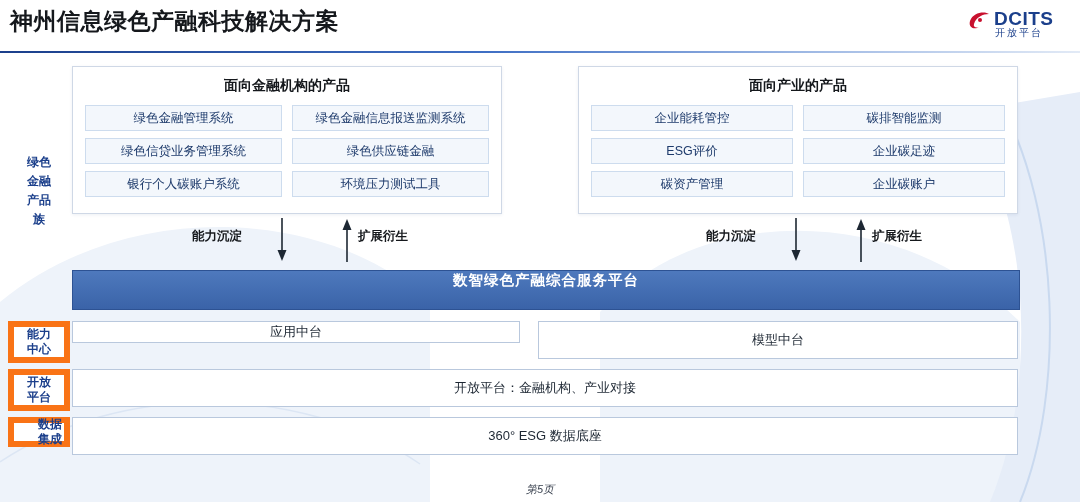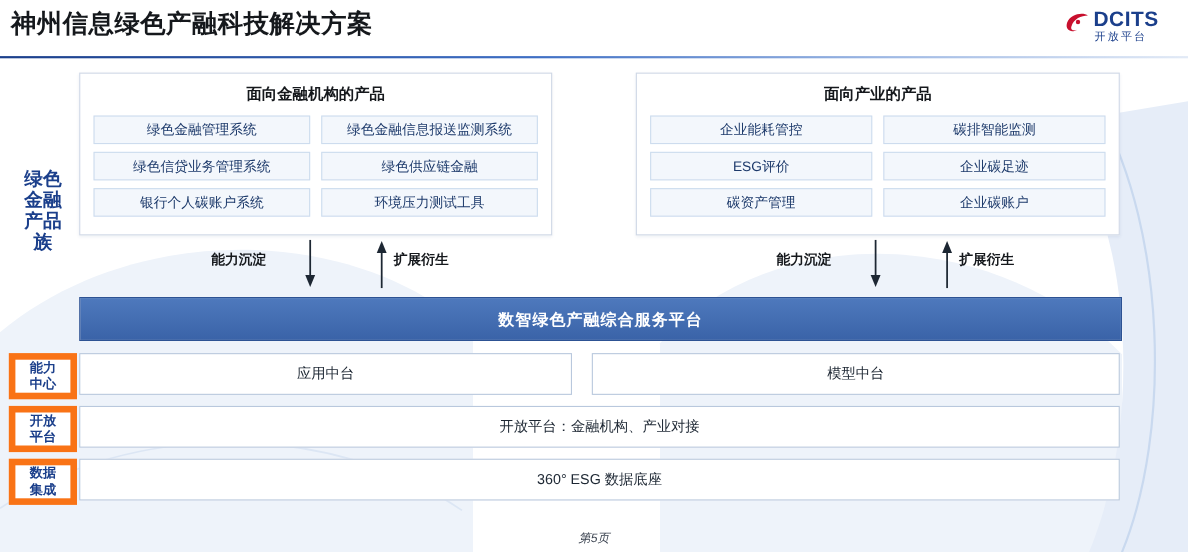--- a/index.html
+++ b/index.html
@@ -101,26 +101,26 @@
     align-items: center;
     justify-content: center;
     padding: 2px;
   }
   .rail-family {
     left: 8px;
     top: 14px;
     height: 250px;
     border: none;
     background: transparent;
-    font-size: 17px;
+    font-size: 12px;
     line-height: 19px;
   }
   .rail-capability { left: 8px; top: 269px; height: 42px; }
   .rail-open       { left: 8px; top: 317px; height: 42px; align-items: center; }
-  .rail-data       { left: 8px; top: 365px; height: 42px; }
+  .rail-data       { left: 8px; top: 365px; height: 30px; justify-content: flex-end; }
 
   
   .group {
     position: absolute;
     box-sizing: border-box;
     background: #ffffff;
     border: 1px solid #cfd8e6;
     box-shadow: 0 1px 3px rgba(30,60,110,0.08);
   }
   .group-left  { left: 72px;  top: 14px;  width: 430px; height: 148px; }
@@ -171,38 +171,38 @@
     left: 72px;
     top: 218px;
     width: 946px;
     height: 38px;
     background: linear-gradient(to bottom, #4e79bd 0%, #3a63a8 100%);
     border: 1px solid #2d5293;
     color: #ffffff;
     font-size: 14.5px;
     font-weight: bold;
     display: flex;
-    align-items: center;
+    align-items: flex-start;
     justify-content: center;
     letter-spacing: 1px;
   }
 
   
   .row-box {
     position: absolute;
     box-sizing: border-box;
     background: #ffffff;
     border: 1px solid #b9c8dd;
     font-size: 13px;
     color: #1d2733;
     display: flex;
     align-items: center;
     justify-content: center;
   }
-  .mid-left  { left: 72px;  top: 269px; width: 448px; height: 38px; }
+  .mid-left  { left: 72px;  top: 269px; width: 448px; height: 22px; }
   .mid-right { left: 538px; top: 269px; width: 480px; height: 38px; }
   .open-row  { left: 72px;  top: 317px; width: 946px; height: 38px; }
   .data-row  { left: 72px;  top: 365px; width: 946px; height: 38px; }
 
   .page-no {
     position: absolute;
     left: 0;
     top: 430px;
     width: 1080px;
     text-align: center;

